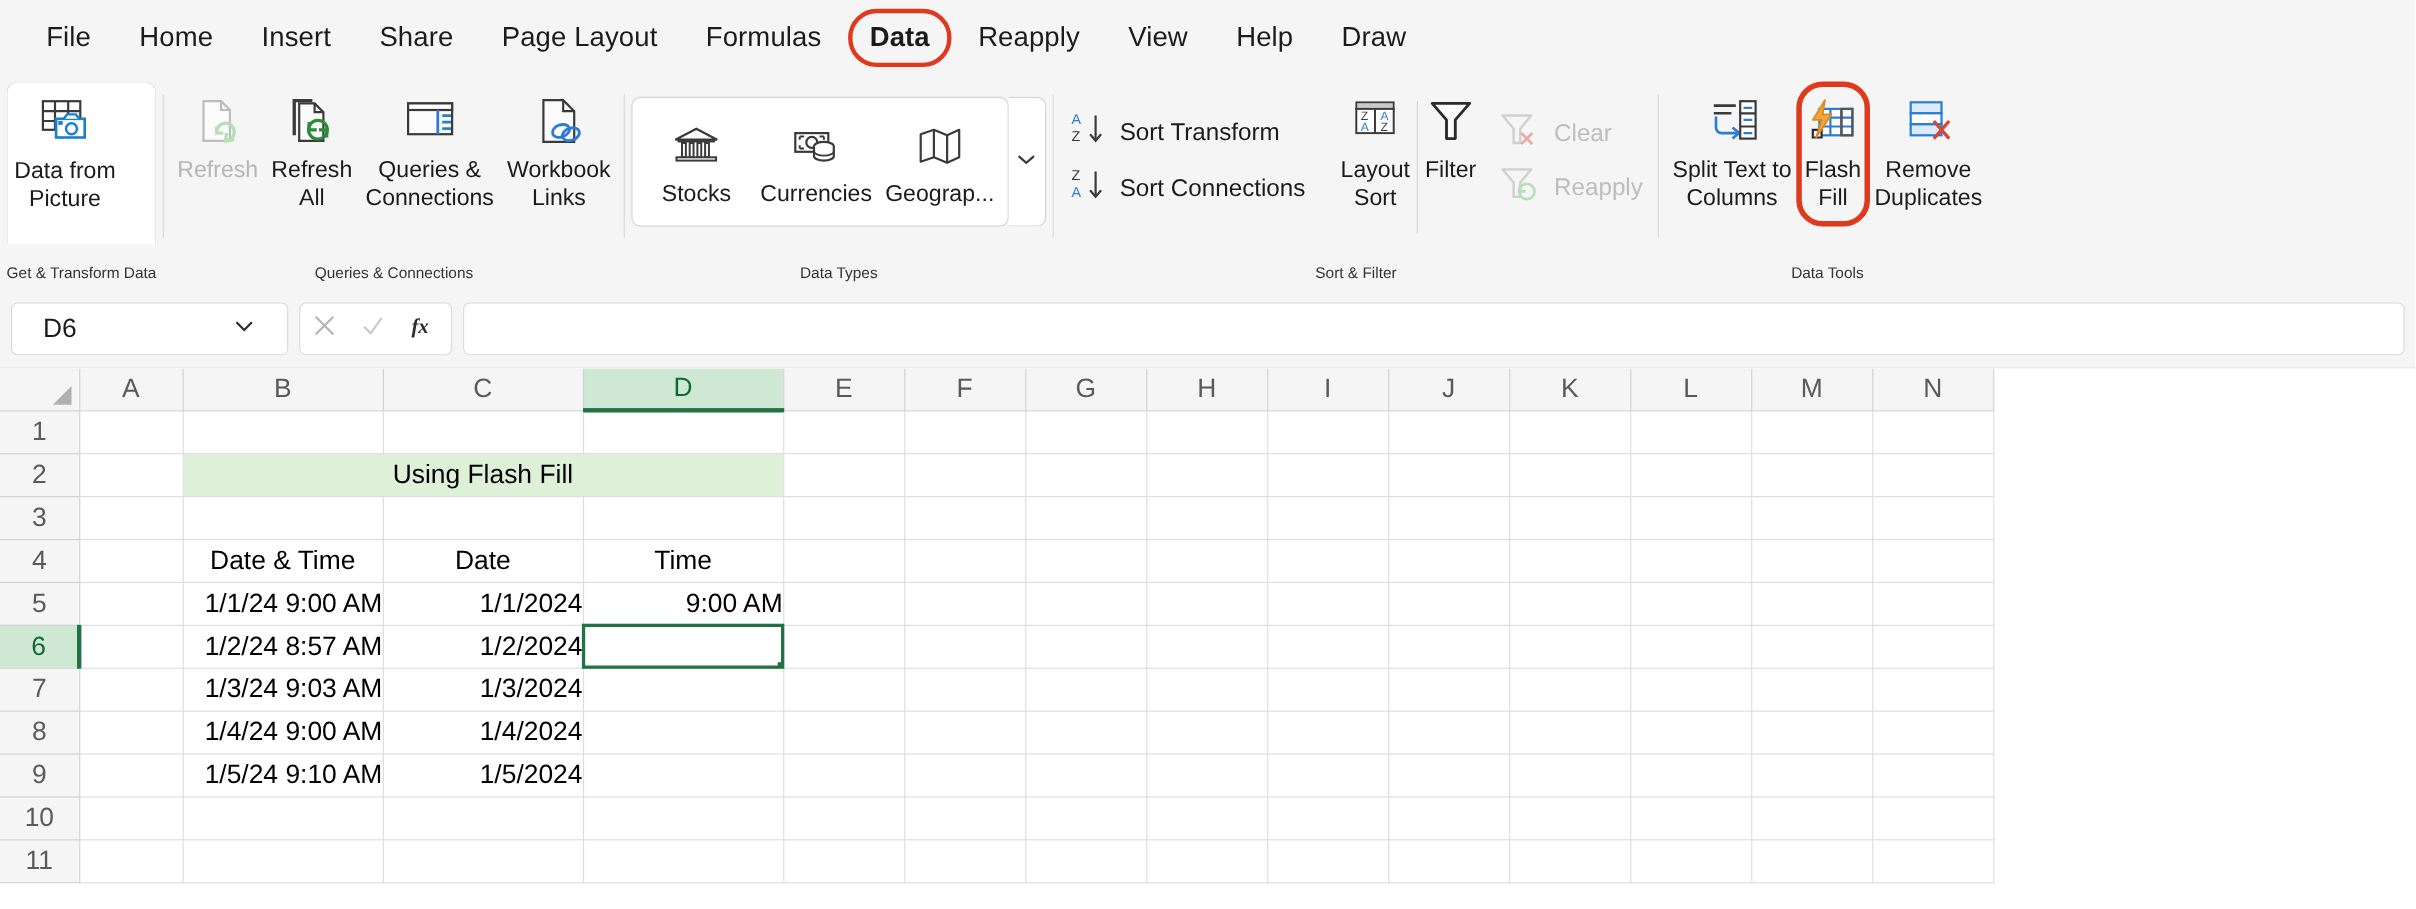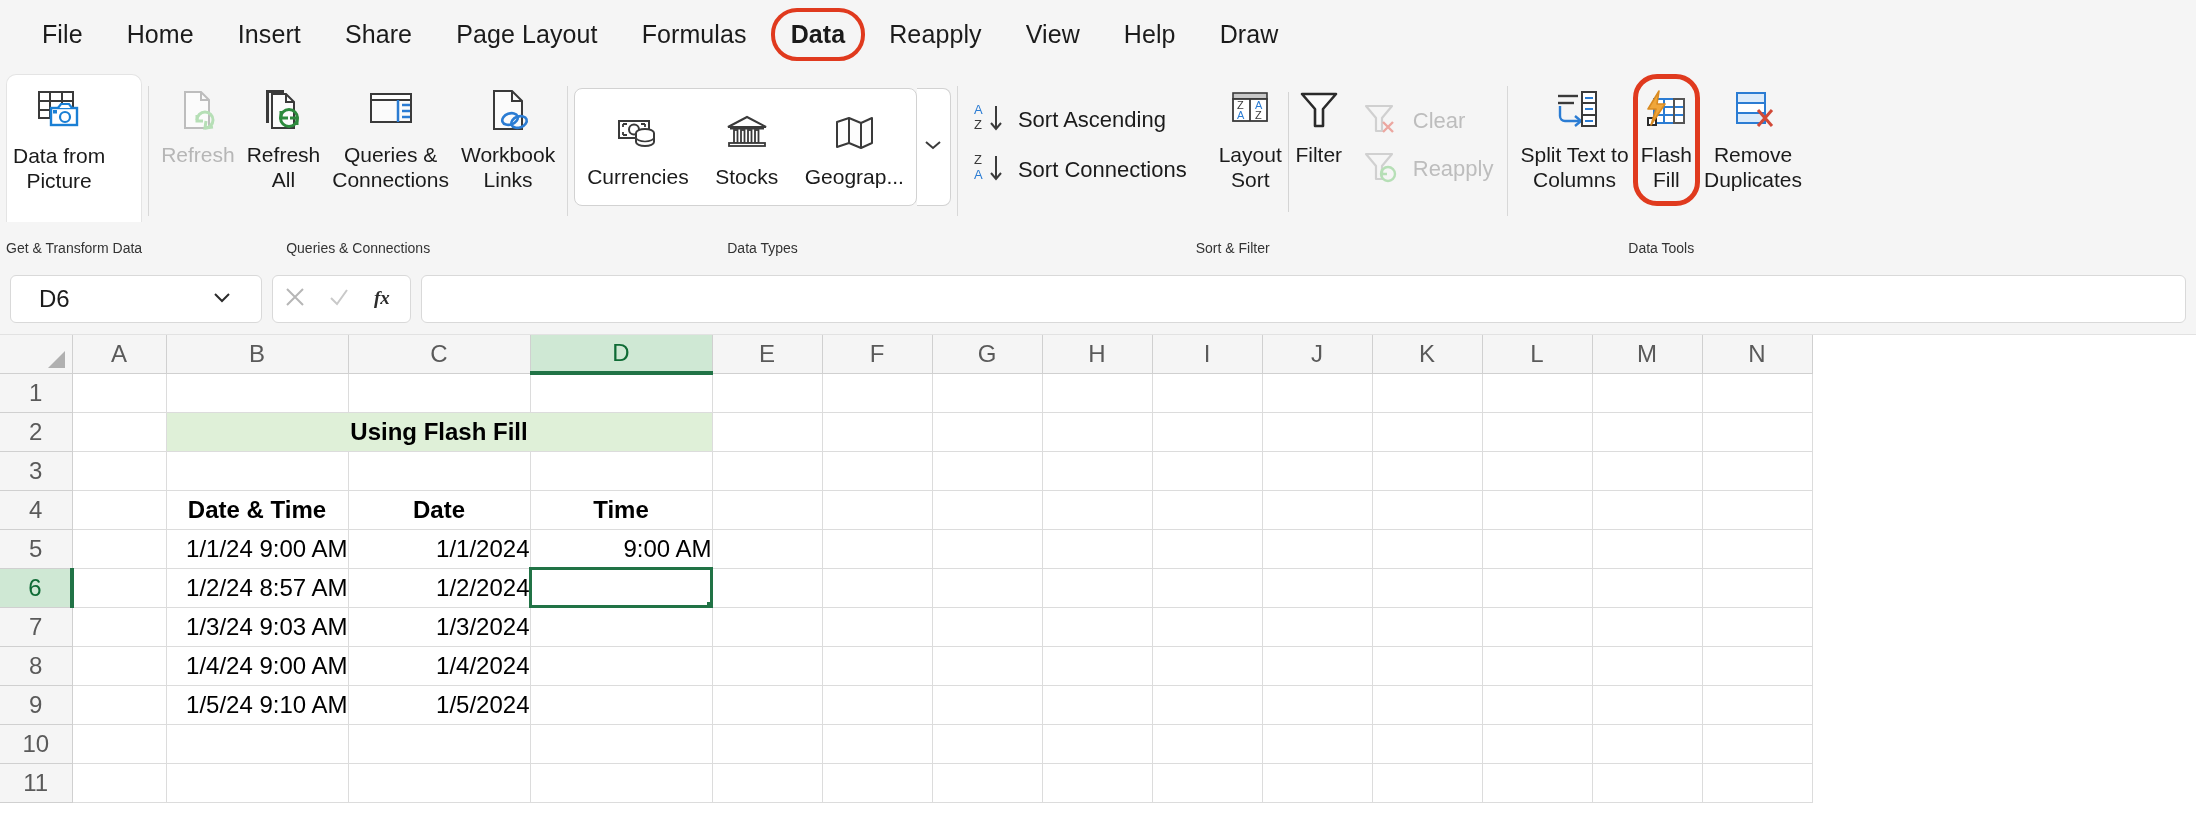--- a/index.html
+++ b/index.html
@@ -266,21 +266,21 @@
     font-size: 24px;
     color: #000;
     padding: 0 8px;
     white-space: nowrap;
     overflow: hidden;
     background: #fff;
     cursor: cell;
   }
   .cell.r { text-align: right; }
   .cell.c { text-align: center; }
-  .cell.b { font-weight: bold; }
+  .cell.b { font-weight: normal; }
   .cell.greenfill { background: #dff0d8; }
   .cell.active {
     outline: 3px solid #217346;
     outline-offset: -2px;
     position: relative;
   }
   .cell.active::after {
     content: "";
     position: absolute;
     right: -5px; bottom: -5px;
@@ -391,51 +391,51 @@
       </div>
     </div>
     <div class="rgroup-label">Queries &amp; Connections</div>
   </div>
 
   <div class="vsep-tall"></div>
 
   <div class="rgroup">
     <div class="rgroup-items" style="align-items:flex-start;">
       <div id="datatypes-gallery">
+        <div class="rbtn">
+          <span class="ricon">
+            <svg width="46" height="40" viewBox="0 0 46 40">
+              <path d="M4 15 L23 5 L42 15 z" fill="#fff" stroke="#3a3a3a" stroke-width="2"></path>
+              <rect x="6" y="15" width="34" height="2.5" fill="#3a3a3a"></rect>
+              <rect x="10" y="18" width="3.5" height="13" fill="#fff" stroke="#3a3a3a" stroke-width="1.8"></rect>
+              <rect x="17" y="18" width="3.5" height="13" fill="#fff" stroke="#3a3a3a" stroke-width="1.8"></rect>
+              <rect x="24" y="18" width="3.5" height="13" fill="#fff" stroke="#3a3a3a" stroke-width="1.8"></rect>
+              <rect x="31" y="18" width="3.5" height="13" fill="#fff" stroke="#3a3a3a" stroke-width="1.8"></rect>
+              <rect x="5" y="31" width="36" height="3" fill="#fff" stroke="#3a3a3a" stroke-width="1.8"></rect>
+            </svg>
+          </span>
+          <span class="rlabel">Stocks</span>
+        </div>
         <div class="rbtn">
           <span class="ricon">
             <svg width="46" height="40" viewBox="0 0 46 40">
               <rect x="4" y="9" width="30" height="17" fill="#fff" stroke="#3a3a3a" stroke-width="2"></rect>
               <path d="M8 12 h4 M8 12 v3 M8 23 h4 M8 23 v-3" stroke="#3a3a3a" stroke-width="1.8" fill="none"></path>
               <path d="M30 12 h-4 M30 12 v3 M30 23 h-4 M30 23 v-3" stroke="#3a3a3a" stroke-width="1.8" fill="none"></path>
               <circle cx="19" cy="17.5" r="5" fill="#fff" stroke="#3a3a3a" stroke-width="2"></circle>
               <ellipse cx="30" cy="21" rx="9" ry="4" fill="#fff" stroke="#3a3a3a" stroke-width="2"></ellipse>
               <path d="M21 21 v9 a9 4 0 0 0 18 0 v-9" fill="#fff" stroke="#3a3a3a" stroke-width="2"></path>
               <path d="M21 25.5 a9 4 0 0 0 18 0" fill="none" stroke="#3a3a3a" stroke-width="1.6"></path>
             </svg>
           </span>
           <span class="rlabel">Currencies</span>
         </div>
         <div class="rbtn">
           <span class="ricon">
             <svg width="46" height="40" viewBox="0 0 46 40">
-              <path d="M4 15 L23 5 L42 15 z" fill="#fff" stroke="#3a3a3a" stroke-width="2"></path>
-              <rect x="6" y="15" width="34" height="2.5" fill="#3a3a3a"></rect>
-              <rect x="10" y="18" width="3.5" height="13" fill="#fff" stroke="#3a3a3a" stroke-width="1.8"></rect>
-              <rect x="17" y="18" width="3.5" height="13" fill="#fff" stroke="#3a3a3a" stroke-width="1.8"></rect>
-              <rect x="24" y="18" width="3.5" height="13" fill="#fff" stroke="#3a3a3a" stroke-width="1.8"></rect>
-              <rect x="31" y="18" width="3.5" height="13" fill="#fff" stroke="#3a3a3a" stroke-width="1.8"></rect>
-              <rect x="5" y="31" width="36" height="3" fill="#fff" stroke="#3a3a3a" stroke-width="1.8"></rect>
-            </svg>
-          </span>
-          <span class="rlabel">Stocks</span>
-        </div>
-        <div class="rbtn">
-          <span class="ricon">
-            <svg width="46" height="40" viewBox="0 0 46 40">
               <path d="M6 10 L18 6 L30 11 L41 6 L41 31 L30 36 L18 31 L6 35 z" fill="#fdfdfd" stroke="#3a3a3a" stroke-width="2" stroke-linejoin="round"></path>
               <line x1="18" y1="6" x2="18" y2="31" stroke="#3a3a3a" stroke-width="2"></line>
               <line x1="30" y1="11" x2="30" y2="36" stroke="#3a3a3a" stroke-width="2"></line>
             </svg>
           </span>
           <span class="rlabel">Geograp...</span>
         </div>
       </div>
       <div id="gallery-more">
         <span>
@@ -455,21 +455,21 @@
       <div class="stack-col">
         <div class="rbtn-row">
           <span>
             <svg width="34" height="36" viewBox="0 0 34 36">
               <text x="2" y="14" font-size="13" fill="#2b7cd3" font-family="Liberation Sans, sans-serif">A</text>
               <text x="2" y="29" font-size="13" fill="#3a3a3a" font-family="Liberation Sans, sans-serif">Z</text>
               <line x1="24" y1="6" x2="24" y2="28" stroke="#3a3a3a" stroke-width="2"></line>
               <path d="M19 23 l5 6 l5 -6" fill="none" stroke="#3a3a3a" stroke-width="2"></path>
             </svg>
           </span>
-          <span class="rlabel">Sort Ascending</span>
+          <span class="rlabel">Sort Transform</span>
         </div>
         <div class="rbtn-row">
           <span>
             <svg width="34" height="36" viewBox="0 0 34 36">
               <text x="2" y="14" font-size="13" fill="#3a3a3a" font-family="Liberation Sans, sans-serif">Z</text>
               <text x="2" y="29" font-size="13" fill="#2b7cd3" font-family="Liberation Sans, sans-serif">A</text>
               <line x1="24" y1="6" x2="24" y2="28" stroke="#3a3a3a" stroke-width="2"></line>
               <path d="M19 23 l5 6 l5 -6" fill="none" stroke="#3a3a3a" stroke-width="2"></path>
             </svg>
           </span>

